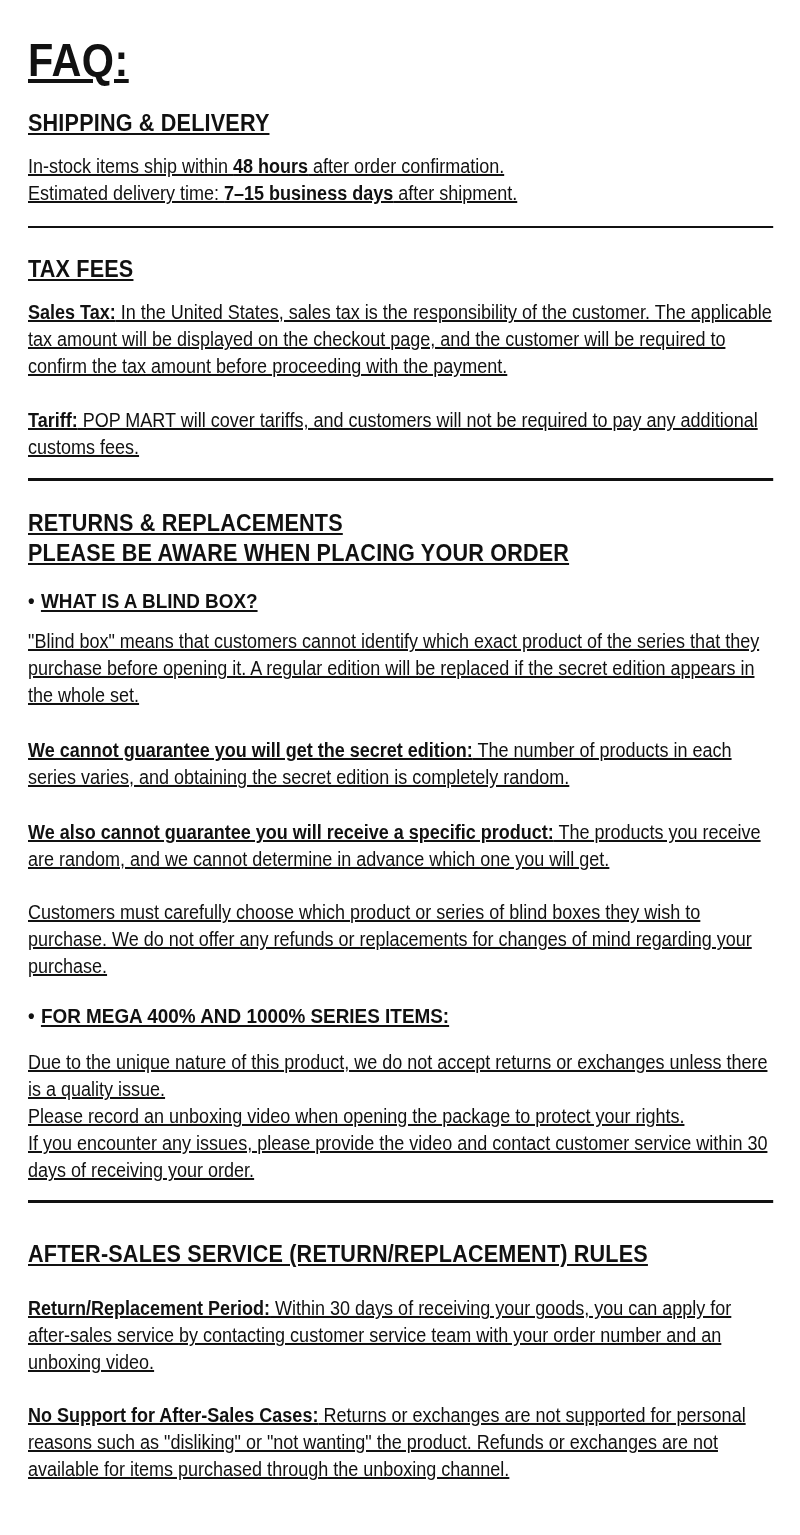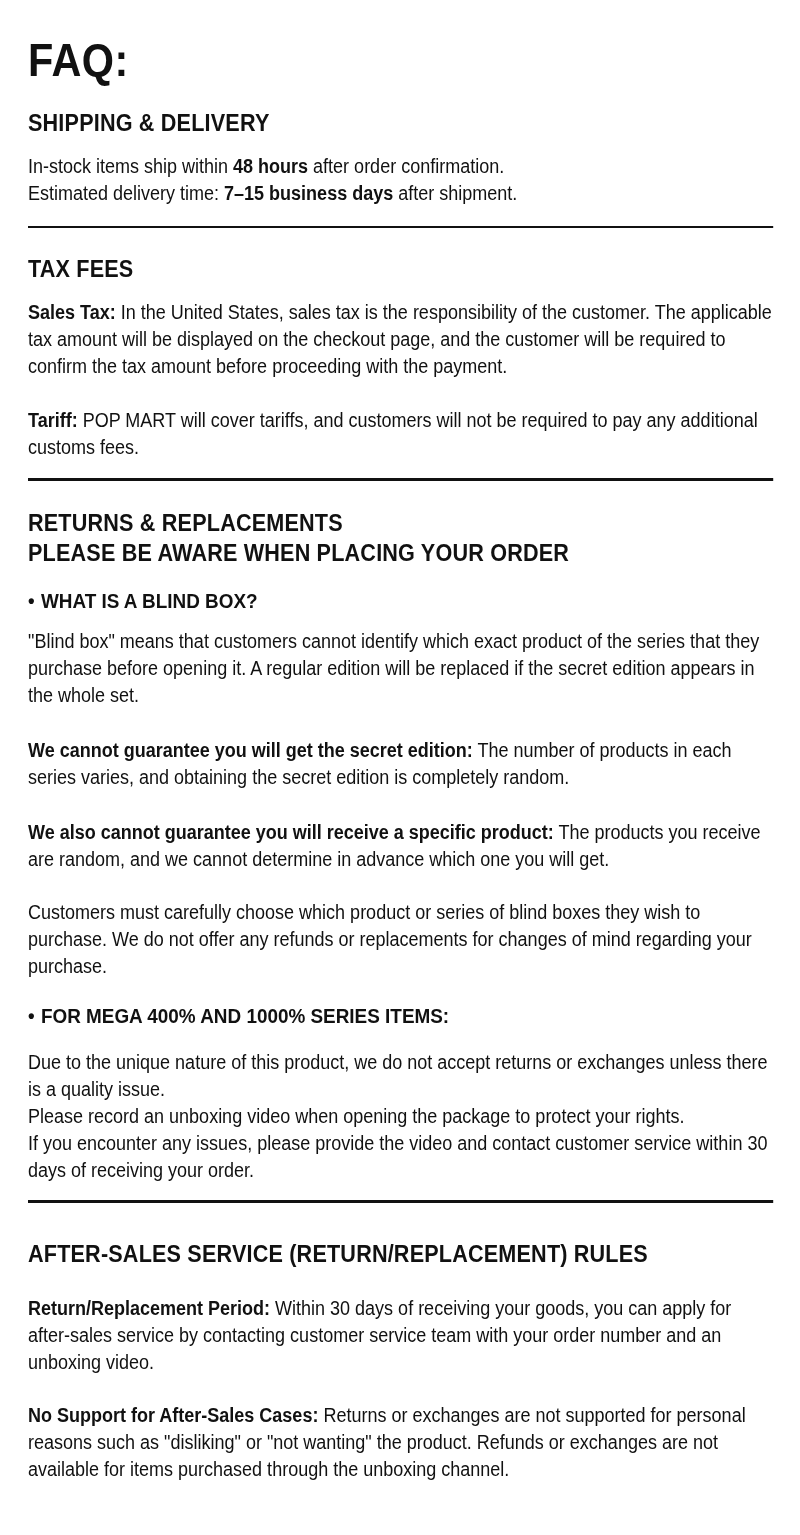--- a/index.html
+++ b/index.html
@@ -1,21 +1,21 @@
 <!DOCTYPE html>
 <html><head>
 <meta charset="utf-8">
 <style>
   html,body{margin:0;padding:0;background:#ffffff;}
   body{
     width:800px;height:1535px;overflow:hidden;
     font-family:"Liberation Sans",sans-serif;color:#111111;
     -webkit-font-smoothing:antialiased;
   }
-  .page{padding:36px 0 0 28px;}
+  .page{padding:36px 0 0 28px;text-decoration:underline;}
   
   .content{width:828px;transform:scaleX(0.9);transform-origin:0 0;}
 
   .title{font-size:46px;font-weight:700;line-height:1.05;margin:0 0 24px 0;letter-spacing:0.5px;}
   .h2{font-size:24px;font-weight:700;line-height:30px;margin:0;letter-spacing:0.2px;}
   .body-line,.para{font-size:20px;line-height:27px;margin:0;font-weight:400;}
   .para b,.body-line b{font-weight:700;}
   .subhead{font-size:21px;font-weight:700;line-height:22px;margin:0;}
   .bullet{display:inline-block;margin-right:7px;}
   .divider{border:none;border-top:2px solid #111;margin:18px 0 0 0;width:100%;}

